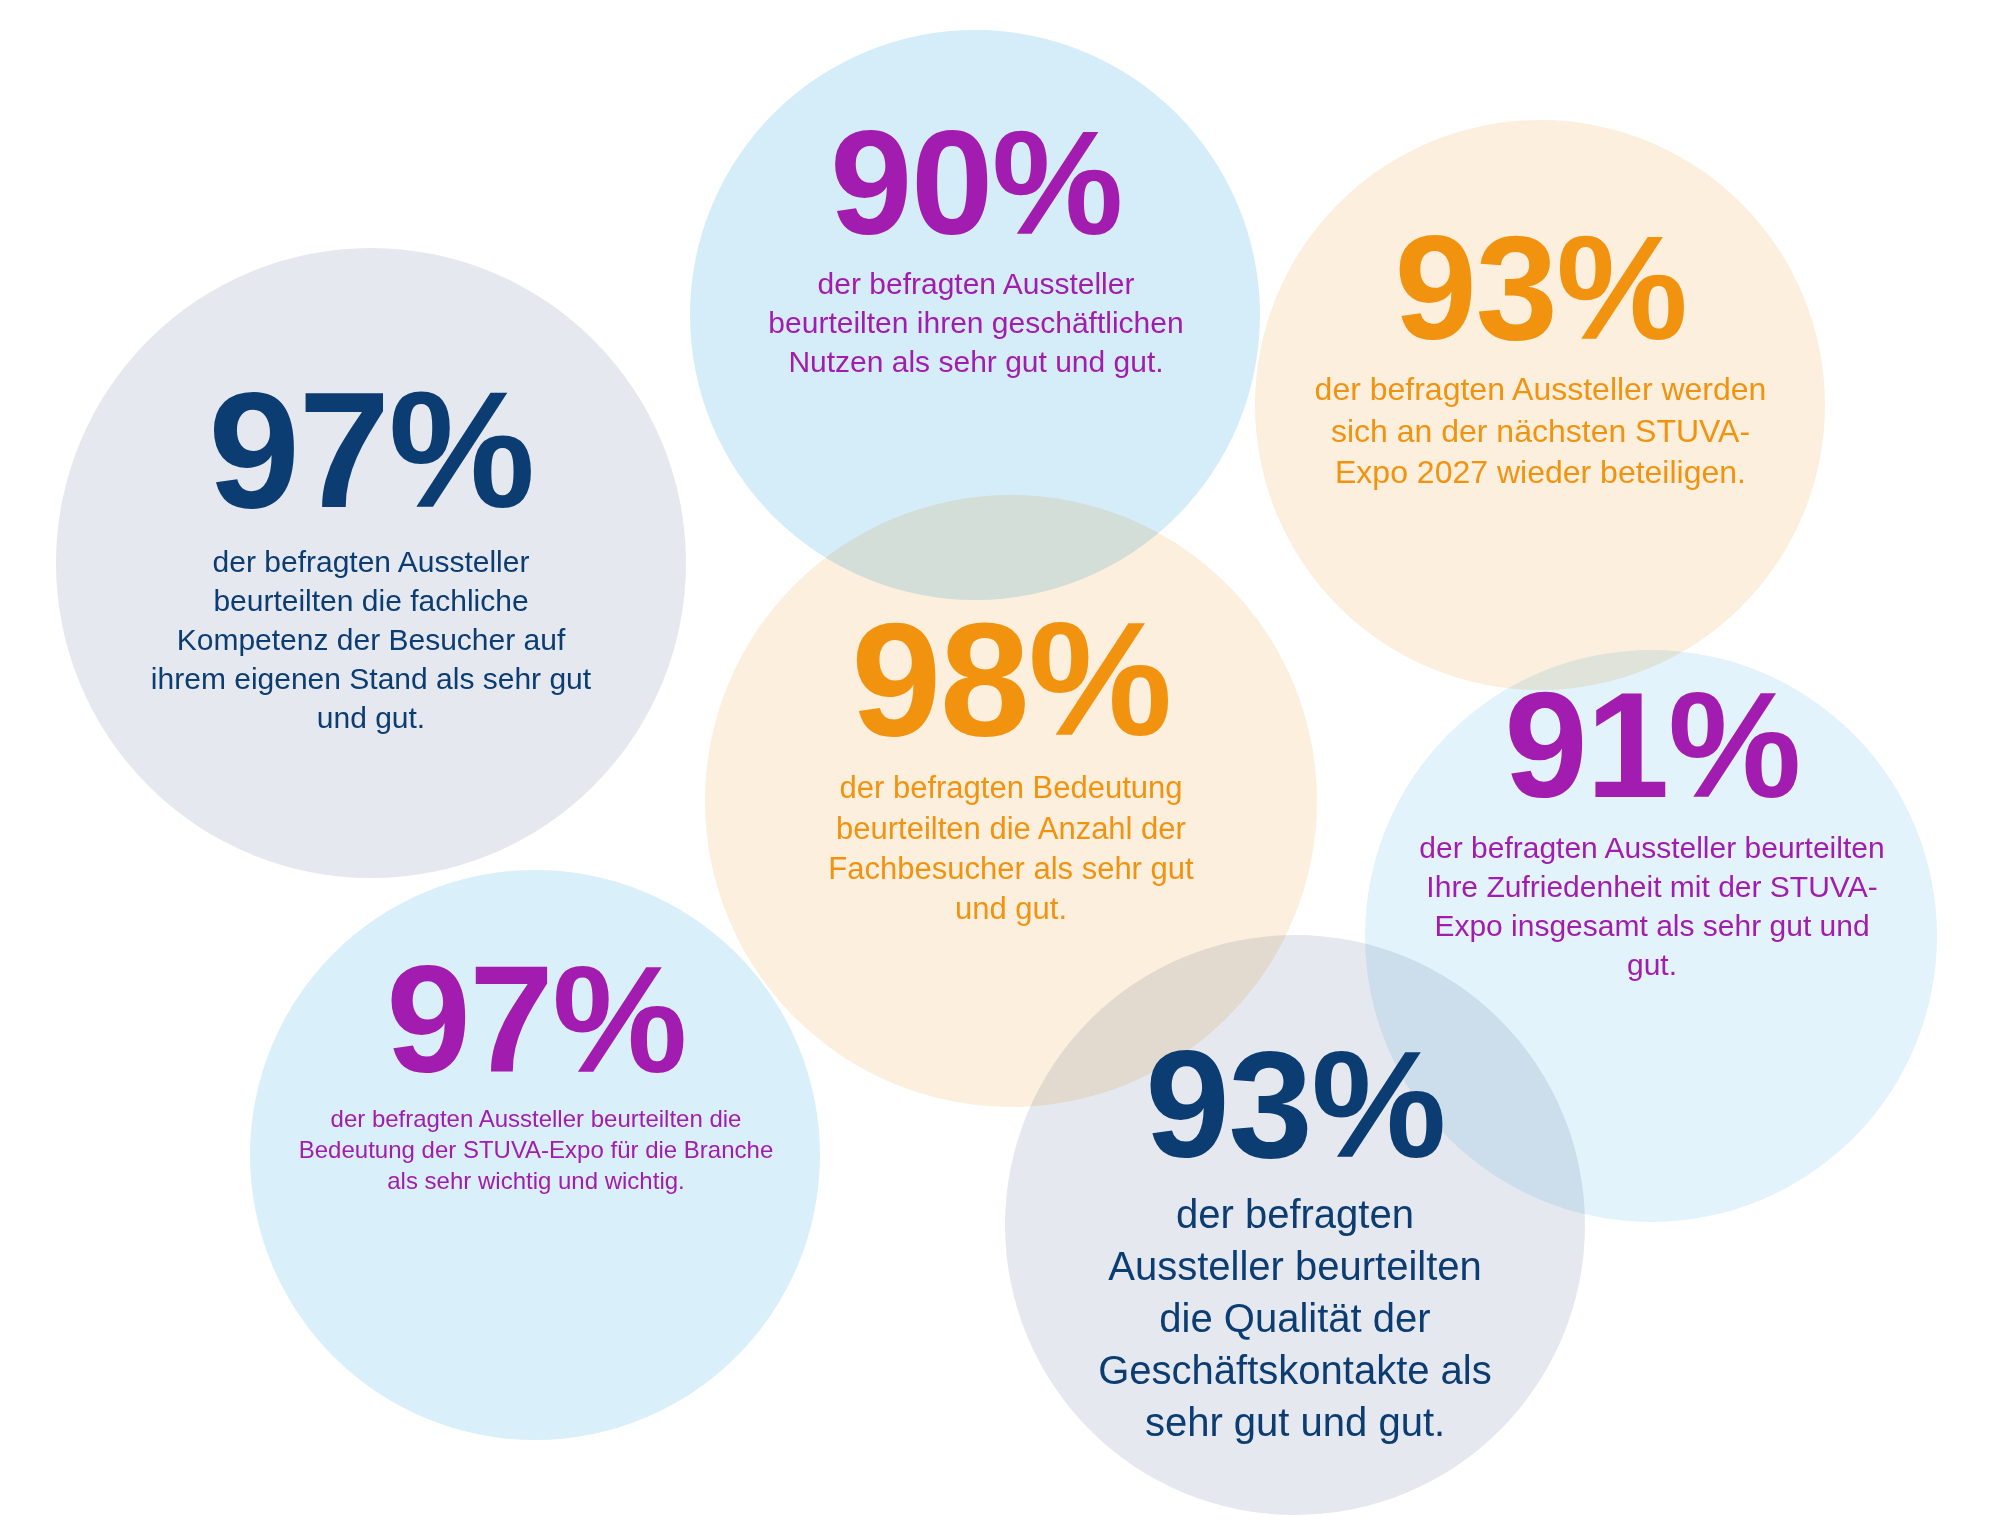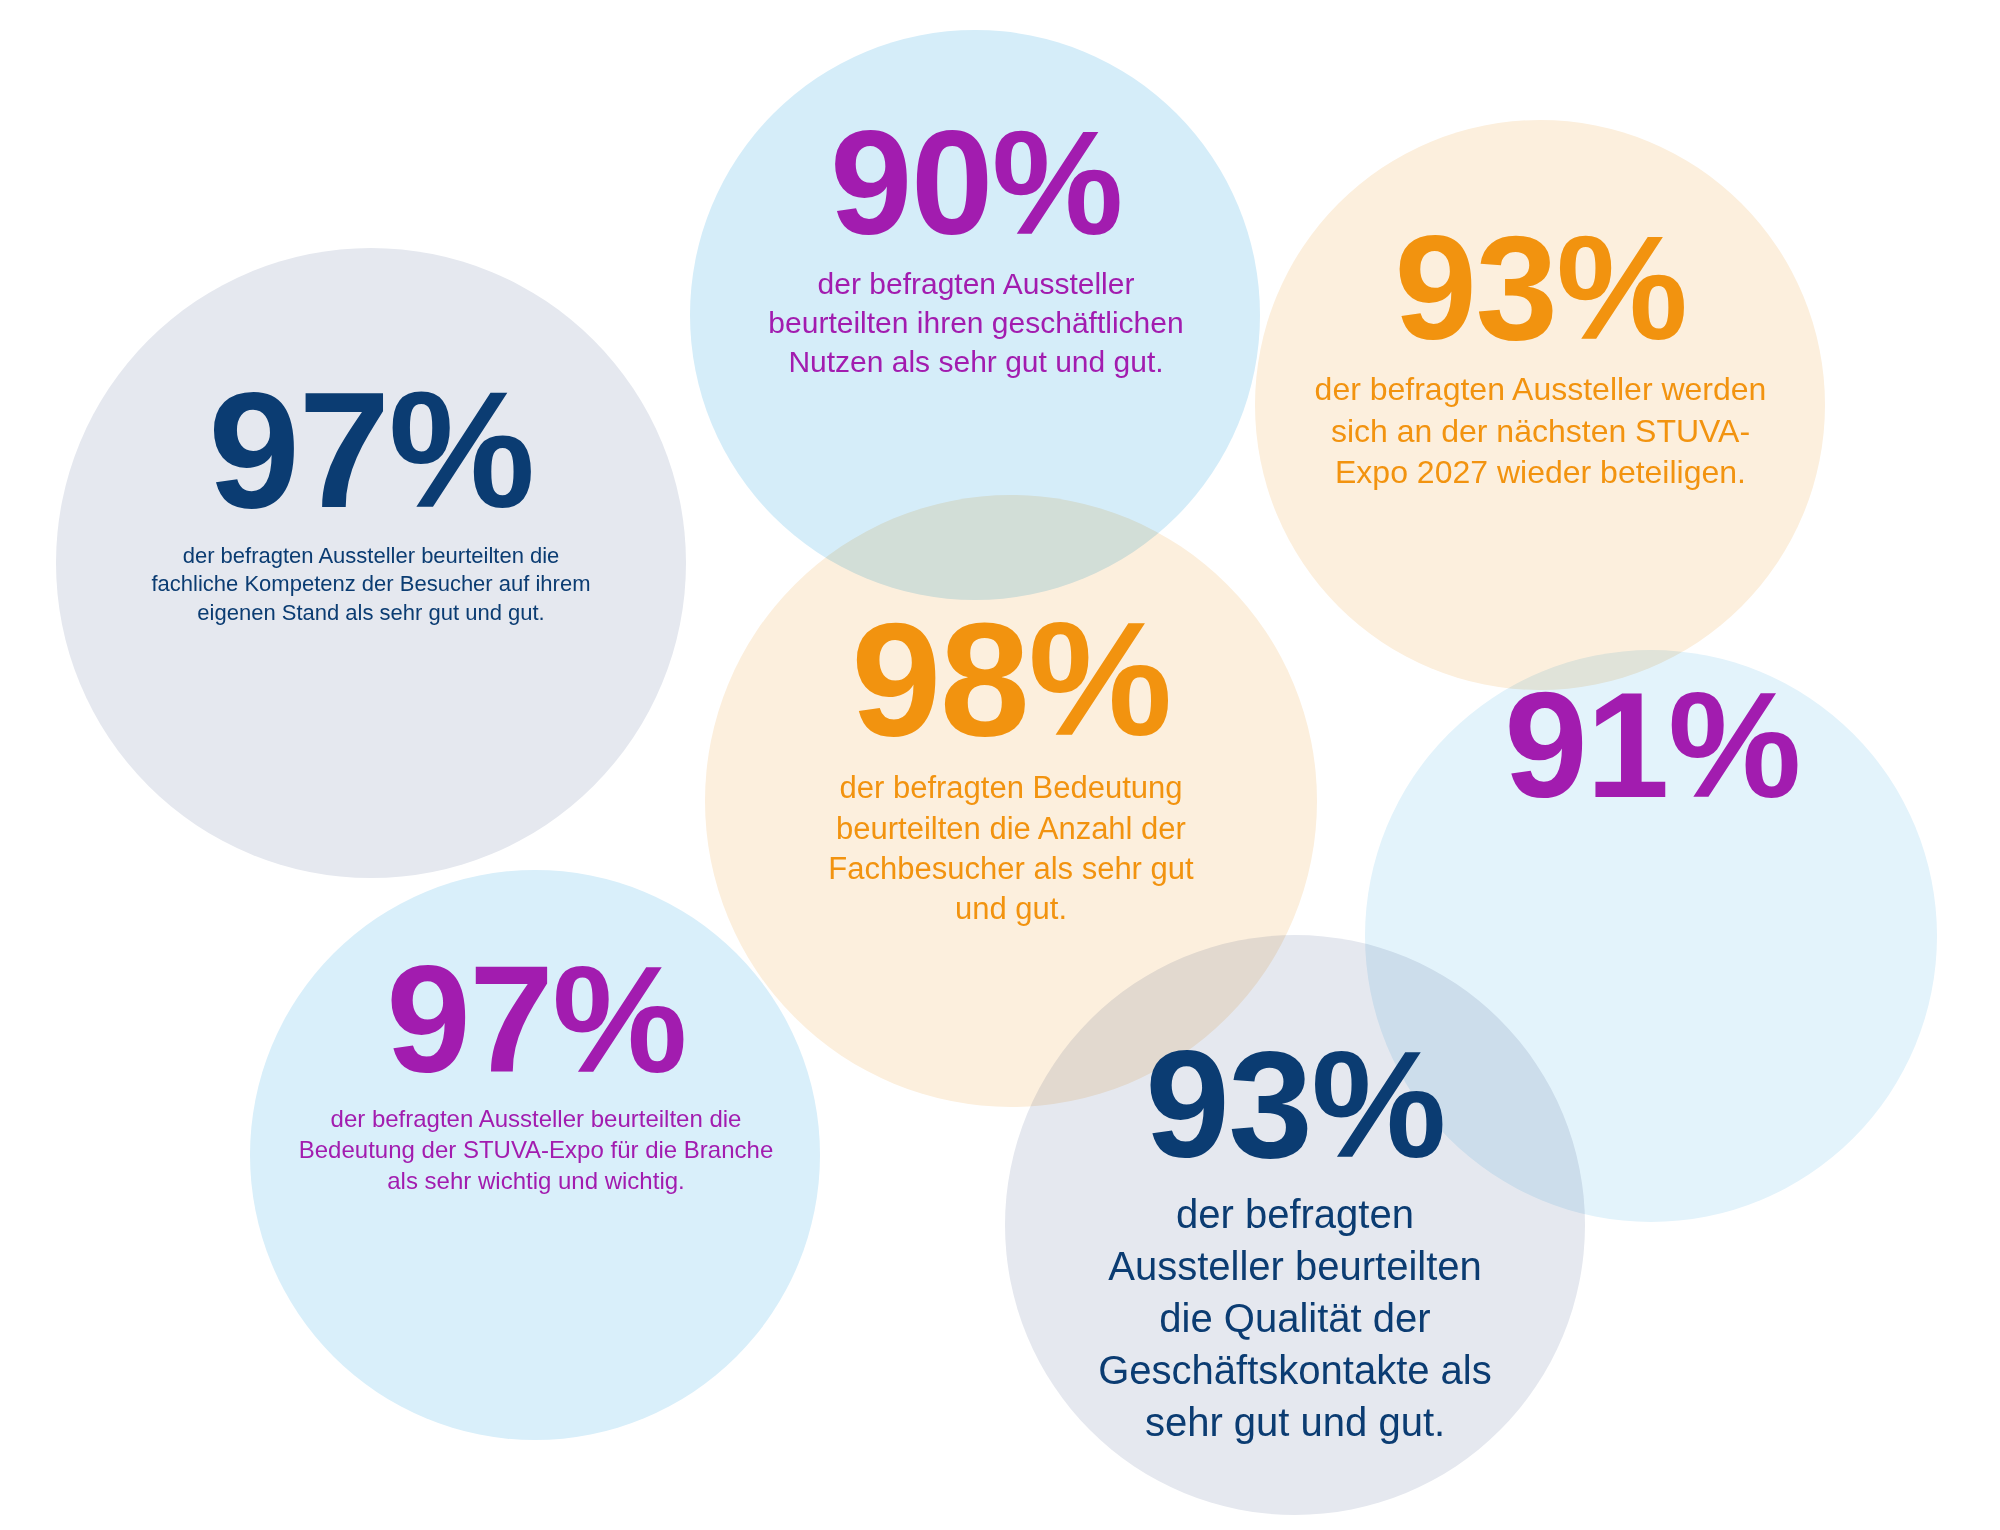--- a/index.html
+++ b/index.html
@@ -69,40 +69,41 @@
     <div class="disc" style="left:690px; top:30px;   width:570px; height:570px; background:#D5EDF9;"></div>
     <div class="disc" style="left:1255px;top:120px;  width:570px; height:570px; background:#FCEFDD;"></div>
     <div class="disc" style="left:705px; top:495px;  width:612px; height:612px; background:#FCEFDD;"></div>
     <div class="disc" style="left:1365px;top:650px;  width:572px; height:572px; background:#E3F3FB;"></div>
     <div class="disc" style="left:250px; top:870px;  width:570px; height:570px; background:#D9EFFA;"></div>
     <div class="disc" style="left:1005px;top:935px;  width:580px; height:580px; background:#E5E8EF;"></div>
   </div>
 
   <div class="stat c-navy" style="left:86px; top:370px; width:570px;">
     <div class="pct" style="font-size:165px;">97%</div>
-    <div class="desc" style="font-size:22px; padding:0 58px;">der befragten Aussteller beurteilten die fachliche Kompetenz der Besucher auf ihrem eigenen Stand als sehr gut und gut.</div>
+    <div class="desc" style="font-size:30px; padding:0 58px;">der befragten Aussteller beurteilten die fachliche Kompetenz der Besucher auf ihrem eigenen Stand als sehr gut und gut.</div>
   </div>
 
   <div class="stat c-blue" style="left:700px; top:110px; width:552px;">
     <div class="pct" style="font-size:148px;">90%</div>
     <div class="desc" style="font-size:30px; padding:0 48px;">der befragten Aussteller beurteilten ihren geschäftlichen Nutzen als sehr gut und gut.</div>
   </div>
 
   <div class="stat c-orange" style="left:1268px; top:215px; width:545px;">
     <div class="pct" style="font-size:148px;">93%</div>
     <div class="desc" style="font-size:32px; padding:0 36px;">der befragten Aussteller werden sich an der nächsten STUVA-Expo 2027 wieder beteiligen.</div>
   </div>
 
   <div class="stat c-orange" style="left:712px; top:600px; width:598px;">
     <div class="pct" style="font-size:162px;text-align:center;">98%</div>
     <div class="desc" style="font-size:31px; padding:0 92px;">der befragten Bedeutung beurteilten die Anzahl der Fachbesucher als sehr gut und gut.</div>
   </div>
 
   <div class="stat c-blue" style="left:1378px; top:672px; width:548px;">
     <div class="pct" style="font-size:150px;">91%</div>
+    <div class="desc" style="font-size:30px; padding:0 36px;">der befragten Aussteller beurteilten Ihre Zufriedenheit mit der STUVA-Expo insgesamt als sehr gut und gut.</div>
   </div>
 
   <div class="stat c-blue" style="left:258px; top:945px; width:556px;">
     <div class="pct" style="font-size:152px;">97%</div>
     <div class="desc" style="font-size:24px; padding:0 38px;">der befragten Aussteller beurteilten die Bedeutung der STUVA-Expo für die Branche als sehr wichtig und wichtig.</div>
   </div>
 
   <div class="stat c-navy" style="left:1012px; top:1030px; width:566px;">
     <div class="pct" style="font-size:152px;">93%</div>
     <div class="desc" style="font-size:40px; padding:0 72px;">der befragten Aussteller beurteilten die Qualität der Geschäftskontakte als sehr gut und gut.</div>

